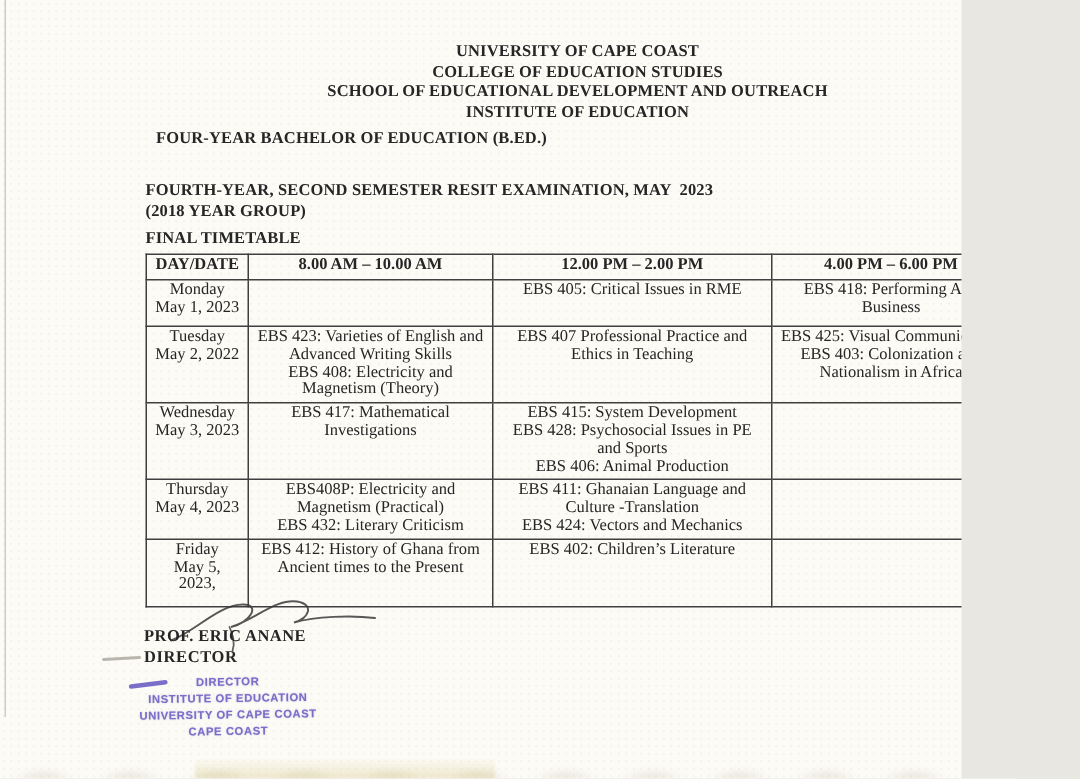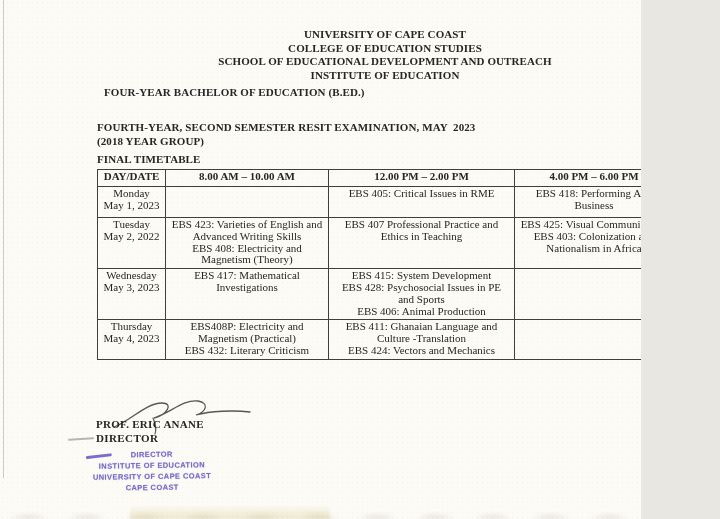--- a/index.html
+++ b/index.html
@@ -174,20 +174,33 @@
           <td>
             <div>EBS408P: Electricity and Magnetism (Practical)</div>
             <div>EBS 432: Literary Criticism</div>
           </td>
           <td>
             <div>EBS 411: Ghanaian Language and Culture -Translation</div>
             <div>EBS 424: Vectors and Mechanics</div>
           </td>
           <td></td>
         </tr>
+        <tr>
+          <td>
+            <div>Friday</div>
+            <div>May 5, 2023,</div>
+          </td>
+          <td>
+            <div>EBS 412: History of Ghana from Ancient times to the Present</div>
+          </td>
+          <td>
+            <div>EBS 402: Children’s Literature</div>
+          </td>
+          <td></td>
+        </tr>
       </tbody>
   </table>
 
   <svg class="sig-svg" width="142" height="42" viewBox="0 0 142 42">
     <path d="M2,32 C18,26 34,8 50,8 C62,8 55,20 42,23 C58,18 72,4 86,6 C98,8 94,17 84,20 C98,16 122,15 138,17" fill="none" stroke="#3a3a3a" stroke-width="1.3" stroke-linecap="round" opacity="0.85"></path>
     <path d="M41,23 C43,28 45,33 43,39" fill="none" stroke="#3a3a3a" stroke-width="1.2" stroke-linecap="round" opacity="0.8"></path>
   </svg>
 
   <div class="sig-name">PROF. ERIC ANANE</div>
   <div class="sig-dash"></div>

